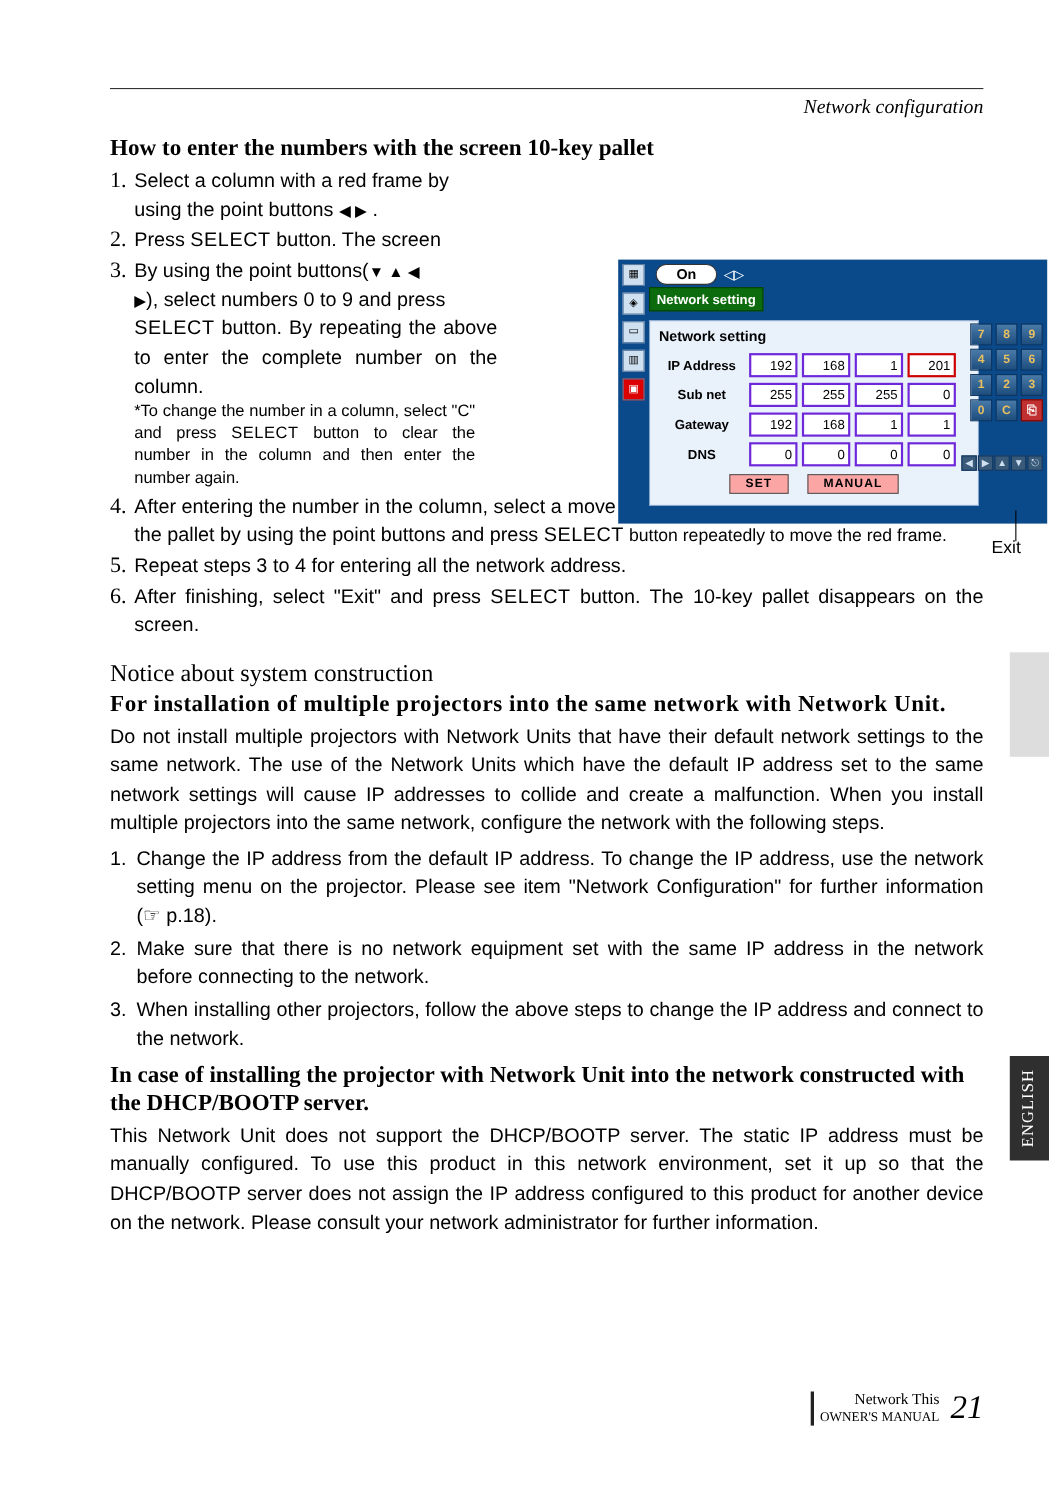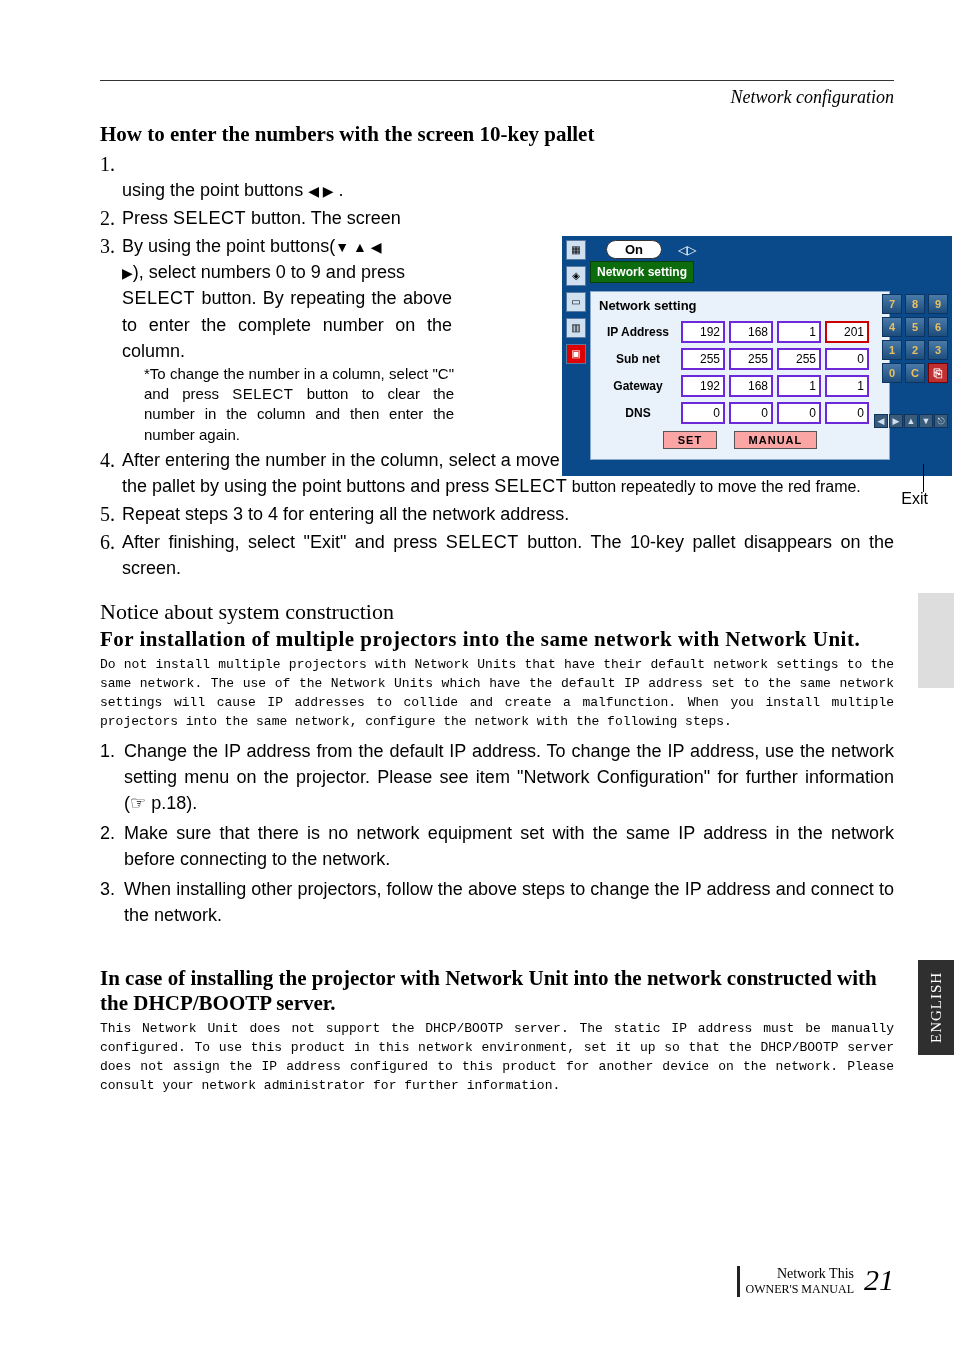--- a/index.html
+++ b/index.html
@@ -36,37 +36,36 @@
     font-size: 21px;
     margin: 0 0 4px 0;
   }
   h3.subtitle {
     font-family: Georgia, 'Times New Roman', serif;
     font-size: 22px;
     font-weight: normal;
     margin: 18px 0 2px 0;
   }
   p.body, li.body {
-    font-size: 13px;
+    font-size: 18px;
     line-height: 1.45;
     text-align: justify;
     margin: 0 0 4px 0;
-    font-family: Liberation Mono, monospace;
   }
   .ol-main { list-style: none; padding: 0; margin: 0; }
   .ol-main > li { position: relative; padding-left: 22px; margin-bottom: 2px; font-size: 18px; line-height: 1.45; text-align: justify;}
   .ol-main > li .num {
     font-family: Georgia, 'Times New Roman', serif;
     font-size: 20px;
     position: absolute;
     left: 0;
     top: -1px;
   }
   .narrow { width: 330px; }
-  .footnote { font-size: 15px; line-height: 1.35; margin-left: 22px; width: 310px;}
+  .footnote { font-size: 15px; line-height: 1.35; width: 310px;}
   .substeps { list-style: none; padding: 0; margin: 6px 0 0 0;}
   .substeps li { position: relative; padding-left: 24px; font-size: 18px; line-height: 1.45; text-align: justify; margin-bottom: 4px;}
   .substeps li .sn { position: absolute; left: 0; }
 
   
   .tab-light {
     position: absolute;
     right: 0; top: 593px;
     width: 36px; height: 95px;
     background: #ddd;
@@ -141,21 +140,21 @@
   }
   .osd {
     position: absolute;
     left: 0; top: 0;
     width: 390px;
     background: #0a4a8a;
   }
   .osd-top {
     display: flex; align-items: center;
     padding: 4px 4px 2px 4px;
-    gap: 16px;
+    gap: 6px;
   }
   .osd-top .pill {
     background: #fff; border: 1px solid #333;
     border-radius: 10px; padding: 1px 18px;
     font-size: 13px; font-weight: bold;
   }
   .osd-top .arrow { color:#fff; font-size:12px; }
   .tabbtn {
     background: #0c6b0c; color:#fff;
     font-size: 12px; font-weight: bold;
@@ -227,21 +226,21 @@
 
 <div class="content">
   <div class="header-line"></div>
   <div class="header-text">Network configuration</div>
 
   <h2 class="title">How to enter the numbers with the screen 10-key pallet</h2>
 
   <ul class="ol-main">
     <li class="narrow">
       <span class="num">1.</span>
-      <br>
+      <span>Select a column with a red frame by</span><br>
       <span>using the point buttons </span><span class="pointer">◀ ▶</span><span> .</span>
     </li>
     <li class="narrow">
       <span class="num">2.</span>
       <span>Press </span><span class="caps">SELECT</span><span> button. The screen</span><br>
     </li>
     <li class="narrow">
       <span class="num">3.</span>
       <span>By using the point buttons(</span><span class="pointer">▼ ▲ ◀</span><br>
       <span class="pointer">▶</span><span>), select numbers 0 to 9 and press </span><br>
@@ -265,21 +264,21 @@
 
   <h3 class="subtitle">Notice about system construction</h3>
   <h2 class="title" style="letter-spacing:0.5px">For installation of multiple projectors into the same network with Network Unit.</h2>
   <p class="body">Do not install multiple projectors with Network Units that have their default network settings to the same network. The use of the Network Units which have the default IP address set to the same network settings will cause IP addresses to collide and create a malfunction. When you install multiple projectors into the same network, configure the network with the following steps.</p>
   <ul class="substeps">
     <li><span class="sn">1.</span><span>Change the IP address from the default IP address. To change the IP address, use the network setting menu on the projector. Please see item "Network Configuration" for further information (☞ p.18).</span></li>
     <li><span class="sn">2.</span><span>Make sure that there is no network equipment set with the same IP address in the network before connecting to the network.</span></li>
     <li><span class="sn">3.</span><span>When installing other projectors, follow the above steps to change the IP address and connect to the network.</span></li>
   </ul>
 
-  <h2 class="title" style="margin-top:38px">In case of installing the projector with Network Unit into the network constructed with the DHCP/BOOTP server.</h2>
+  <h2 class="title" style="margin-top:8px">In case of installing the projector with Network Unit into the network constructed with the DHCP/BOOTP server.</h2>
   <p class="body">This Network Unit does not support the DHCP/BOOTP server. The static IP address must be manually configured. To use this product in this network environment, set it up so that the DHCP/BOOTP server does not assign the IP address configured to this product for another device on the network. Please consult your network administrator for further information.</p>
 
   <div class="screenshot">
     <div class="ss-label">10-key pallet</div>
     <div class="ss-lead"></div>
 
     <div class="osd">
       <div class="sidebar-icons">
         <div>▦</div>
         <div>◈</div>

